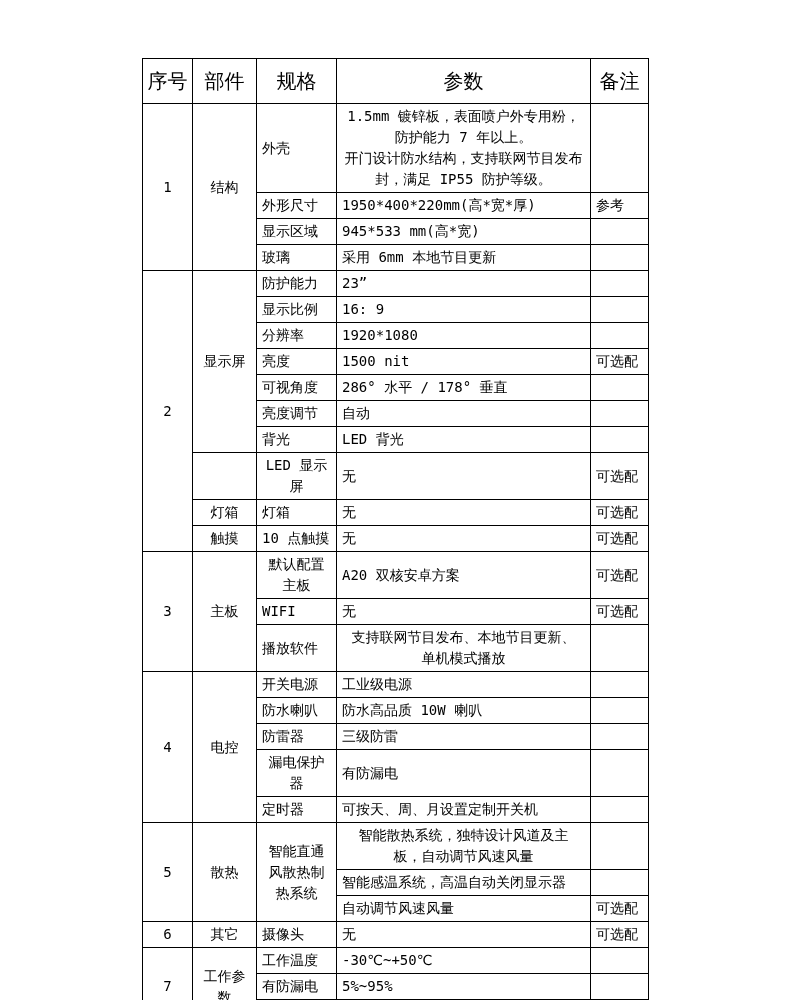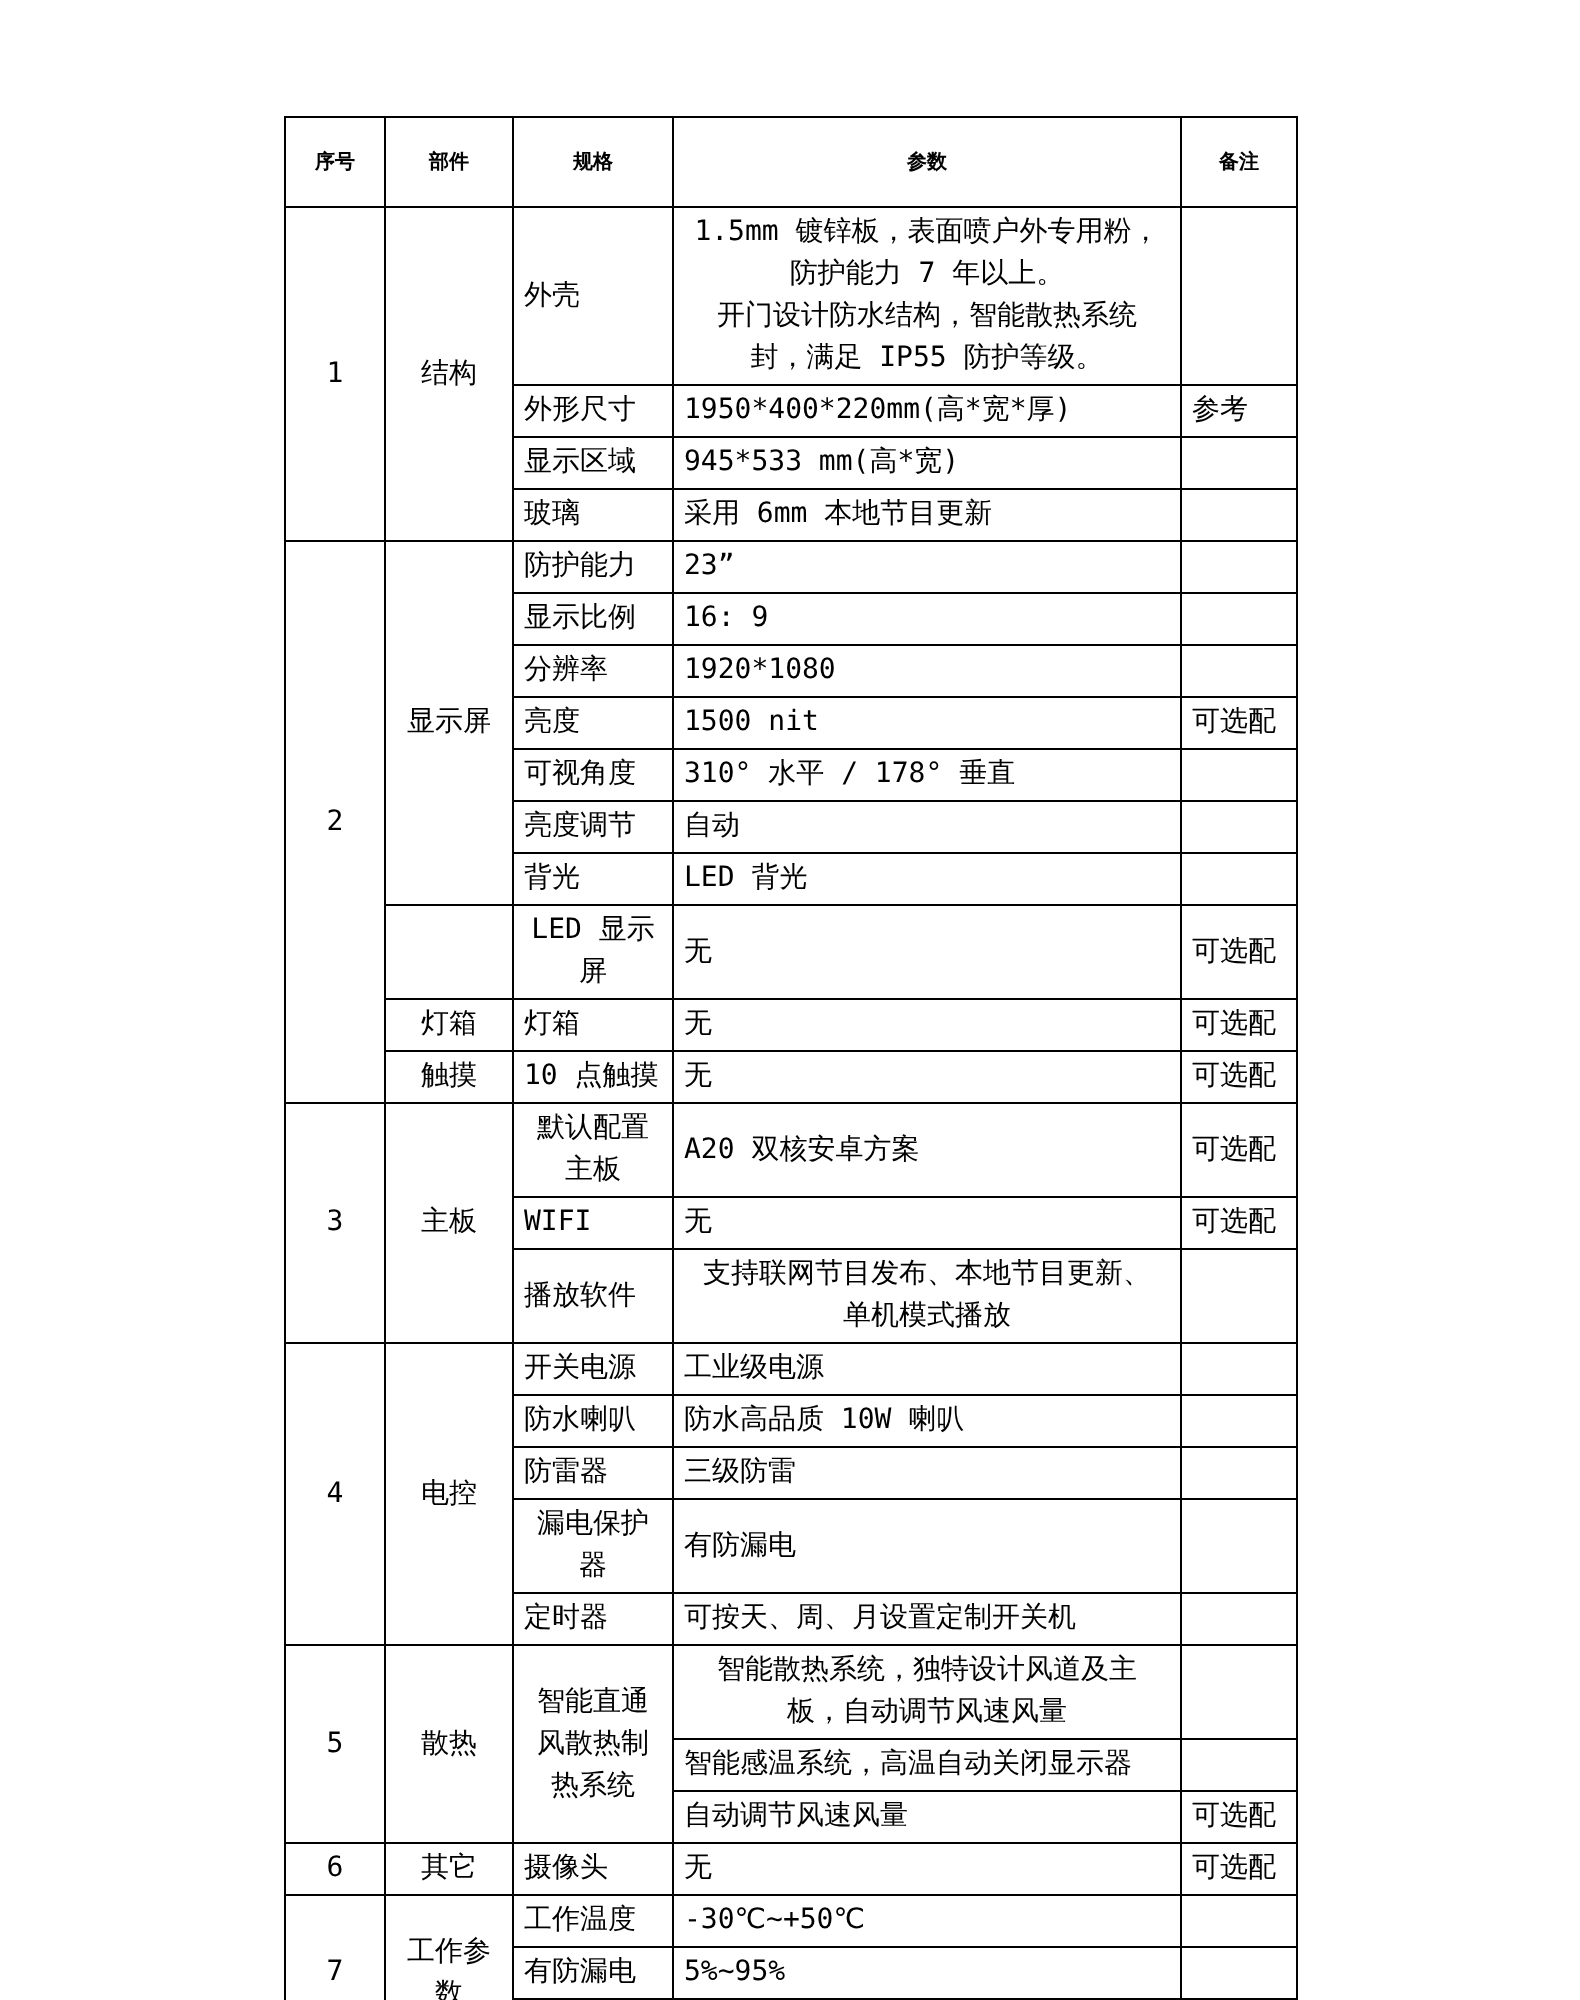--- a/index.html
+++ b/index.html
@@ -27,22 +27,22 @@
     table-layout: fixed;
   }
   table.spec th, table.spec td {
     border: 1px solid #000000;
     vertical-align: middle;
     overflow: hidden;
     word-break: break-all;
   }
   table.spec th {
     font-family: "DejaVu Sans", "Liberation Sans", sans-serif;
-    font-weight: bold;
-    font-size: 10px;
+    font-weight: normal;
+    font-size: 20px;
     height: 40px;
     text-align: center;
     padding: 2px 4px;
   }
   table.spec td {
     font-size: 14px;
     line-height: 21px;
     height: 21px;
     padding: 2px 5px;
     text-align: left;
@@ -77,21 +77,21 @@
       </tr>
     </thead>
     <tbody id="spec-tbody">
         <tr>
           <td rowspan="4" class="center">1</td>
           <td rowspan="4" class="center">结构</td>
           <td>外壳</td>
           <td>
             <div>1.5mm 镀锌板，表面喷户外专用粉，</div>
             <div>防护能力 7 年以上。</div>
-            <div>开门设计防水结构，智能散热系统</div>
+            <div>开门设计防水结构，支持联网节目发布</div>
             <div>封，满足 IP55 防护等级。</div>
           </td>
           <td></td>
         </tr>
         <tr>
           <td>外形尺寸</td>
           <td>1950*400*220mm(高*宽*厚)</td>
           <td>参考</td>
         </tr>
         <tr>
@@ -121,21 +121,21 @@
           <td>1920*1080</td>
           <td></td>
         </tr>
         <tr>
           <td>亮度</td>
           <td>1500 nit</td>
           <td>可选配</td>
         </tr>
         <tr>
           <td>可视角度</td>
-          <td>310° 水平 / 178° 垂直</td>
+          <td>286° 水平 / 178° 垂直</td>
           <td></td>
         </tr>
         <tr>
           <td>亮度调节</td>
           <td>自动</td>
           <td></td>
         </tr>
         <tr>
           <td>背光</td>
           <td>LED 背光</td>

